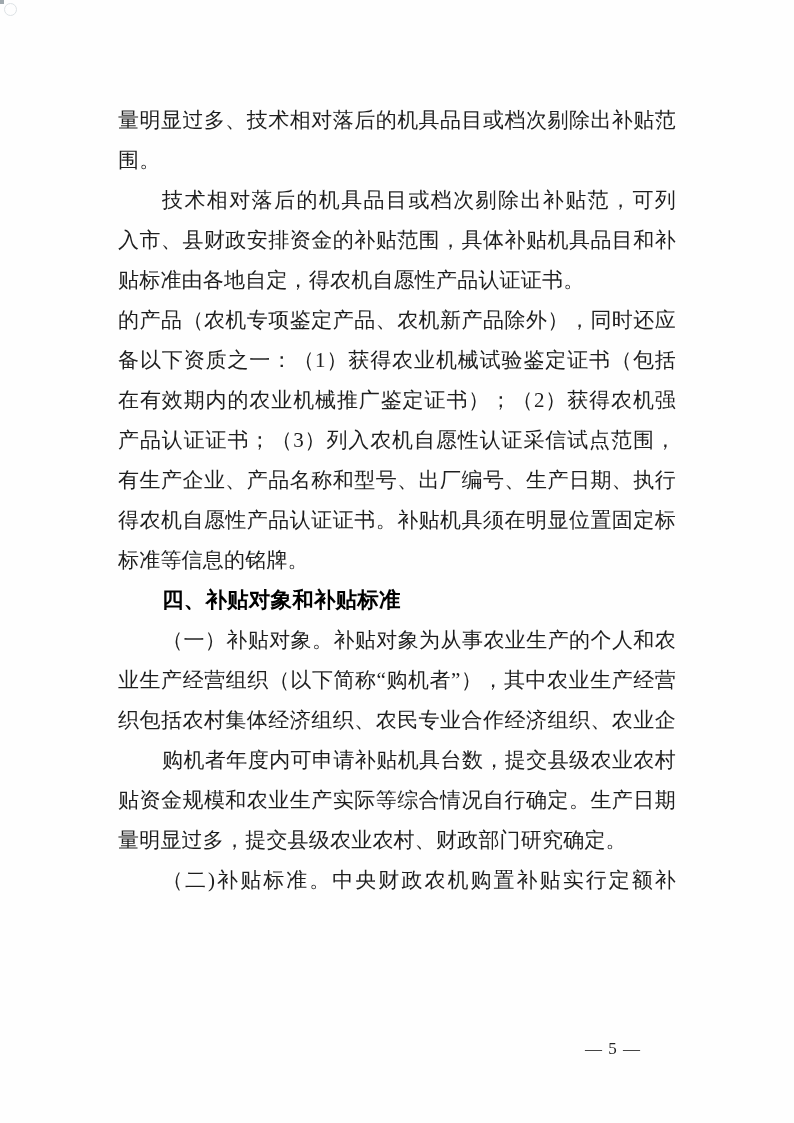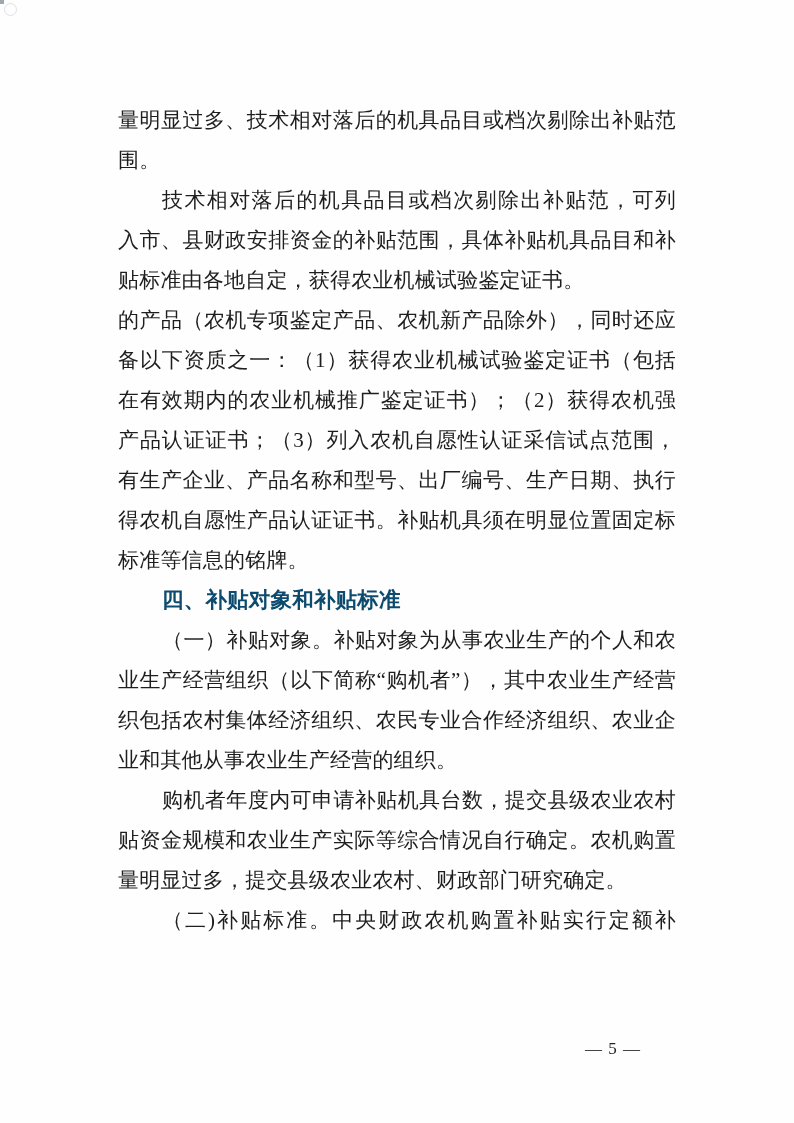--- a/index.html
+++ b/index.html
@@ -36,21 +36,21 @@
     text-justify: inter-character;
     letter-spacing: 0.2px;
     white-space: normal;
     overflow: hidden;
   }
   .line.indent { padding-left: 44px; }
   .line.last { text-align-last: left; }
   .para.heading .line {
     font-family: "Liberation Sans", "DejaVu Sans", sans-serif;
     font-weight: bold;
-    color: #0c4a6e;
+    color: #000000;
     font-size: 21.5px;
   }
   .page-number {
     position: absolute;
     top: 1038px;
     left: 563px;
     width: 100px;
     height: 22px;
     line-height: 22px;
     text-align: center;
@@ -85,43 +85,42 @@
   <span class="corner-ring"></span>
 
   <div class="doc-body">
       <div class="para body">
         <div class="line">量明显过多、技术相对落后的机具品目或档次剔除出补贴范</div>
         <div class="line last">围。</div>
       </div>
       <div class="para body">
         <div class="line indent">技术相对落后的机具品目或档次剔除出补贴范，可列</div>
         <div class="line">入市、县财政安排资金的补贴范围，具体补贴机具品目和补</div>
-        <div class="line last">贴标准由各地自定，获得农业机械试验鉴定证书。</div>
+        <div class="line last">贴标准由各地自定，得农机自愿性产品认证证书。</div>
       </div>
       <div class="para body">
         <div class="line">的产品（农机专项鉴定产品、农机新产品除外），同时还应具</div>
         <div class="line">备以下资质之一：（1）获得农业机械试验鉴定证书（包括尚</div>
         <div class="line">在有效期内的农业机械推广鉴定证书）；（2）获得农机强制性</div>
         <div class="line">产品认证证书；（3）列入农机自愿性认证采信试点范围，获</div>
         <div class="line">有生产企业、产品名称和型号、出厂编号、生产日期、执行</div>
         <div class="line">得农机自愿性产品认证证书。补贴机具须在明显位置固定标</div>
         <div class="line last">标准等信息的铭牌。</div>
       </div>
       <div class="para heading">
         <div class="line indent last">四、补贴对象和补贴标准</div>
       </div>
       <div class="para body">
         <div class="line indent">（一）补贴对象。补贴对象为从事农业生产的个人和农</div>
         <div class="line">业生产经营组织（以下简称“购机者”），其中农业生产经营组</div>
         <div class="line">织包括农村集体经济组织、农民专业合作经济组织、农业企</div>
-        <div class="line last">业和其他从事农业生产经营的组织。</div>
       </div>
       <div class="para body">
         <div class="line indent">购机者年度内可申请补贴机具台数，提交县级农业农村</div>
-        <div class="line">贴资金规模和农业生产实际等综合情况自行确定。农机购置</div>
+        <div class="line">贴资金规模和农业生产实际等综合情况自行确定。生产日期</div>
         <div class="line last">量明显过多，提交县级农业农村、财政部门研究确定。</div>
       </div>
       <div class="para body">
         <div class="line indent last">（二)补贴标准。中央财政农机购置补贴实行定额补贴。</div>
       </div>
     </div>
 
   <div class="page-number">— 5 —</div>
 </div>
 

